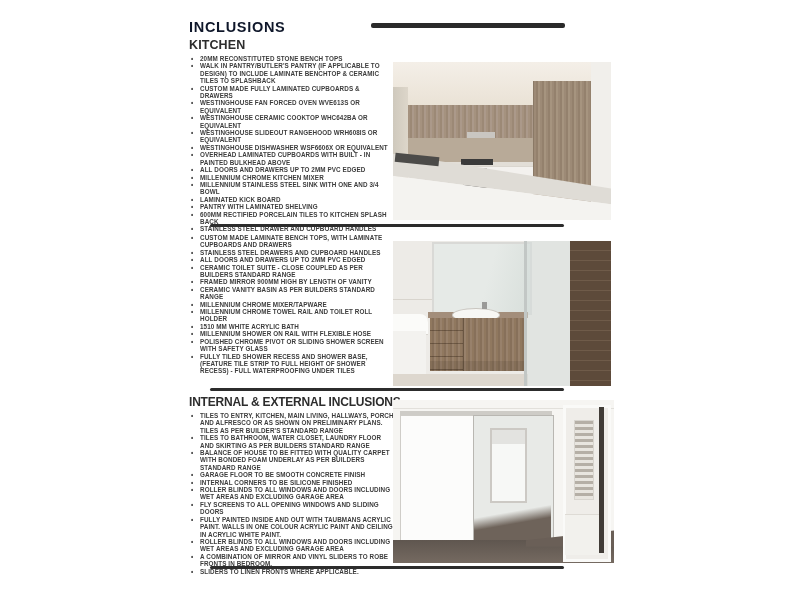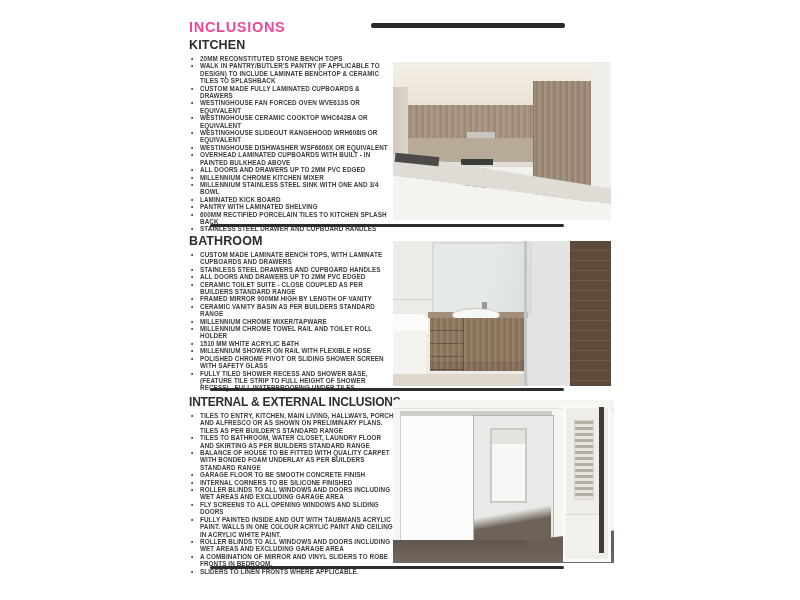--- a/index.html
+++ b/index.html
@@ -1,20 +1,20 @@
 <!DOCTYPE html>
 <html><head>
 <meta charset="utf-8">
 <style>
   html,body{margin:0;padding:0;}
   body{font-family:"Liberation Sans", sans-serif;}
   .page{position:relative;width:800px;height:600px;background:#ffffff;overflow:hidden;}
 
   .title{position:absolute;left:189px;top:19px;margin:0;font-size:14.5px;font-weight:800;
-         letter-spacing:0.7px;color:#ec4899;}
+         letter-spacing:0.7px;color:#0f172a;}
   .topbar{position:absolute;left:371px;top:23px;width:194px;height:5px;background:#2a2a2a;border-radius:2px;}
 
   .sec{position:absolute;width:202px;}
   .sec h2{margin:0 0 3px 0;font-size:12.5px;font-weight:800;color:#2d2d2d;letter-spacing:0.1px;white-space:nowrap;}
   #sec-internal h2{font-size:12px;letter-spacing:-0.2px;}
   .sec ul{margin:0;padding:0;list-style:none;}
   .sec li{position:relative;padding-left:11px;font-size:6.3px;line-height:7.4px;font-weight:700;
           color:#3c3c3c;letter-spacing:0.1px;}
   .sec li::before{content:"\2022";position:absolute;left:2px;top:0;}
 
@@ -142,21 +142,20 @@
     <div class="kp-tall"></div>
     <div class="kp-rightwall"></div>
     <div class="kp-island-top"></div>
     <div class="kp-island-front"></div>
     <div class="kp-sink"></div>
   </div>
 
   <div class="divider" id="divider-1"></div>
 
   <section class="sec" id="sec-bathroom">
-    <h2>BATHROOM</h2>
     <ul>
         <li>CUSTOM MADE LAMINATE BENCH TOPS, WITH LAMINATE CUPBOARDS AND DRAWERS</li>
         <li>STAINLESS STEEL DRAWERS AND CUPBOARD HANDLES</li>
         <li>ALL DOORS AND DRAWERS UP TO 2MM PVC EDGED</li>
         <li>CERAMIC TOILET SUITE - CLOSE COUPLED AS PER BUILDERS STANDARD RANGE</li>
         <li>FRAMED MIRROR 900MM HIGH BY LENGTH OF VANITY</li>
         <li>CERAMIC VANITY BASIN AS PER BUILDERS STANDARD RANGE</li>
         <li>MILLENNIUM CHROME MIXER/TAPWARE</li>
         <li>MILLENNIUM CHROME TOWEL RAIL AND TOILET ROLL HOLDER</li>
         <li>1510 MM WHITE ACRYLIC BATH</li>

